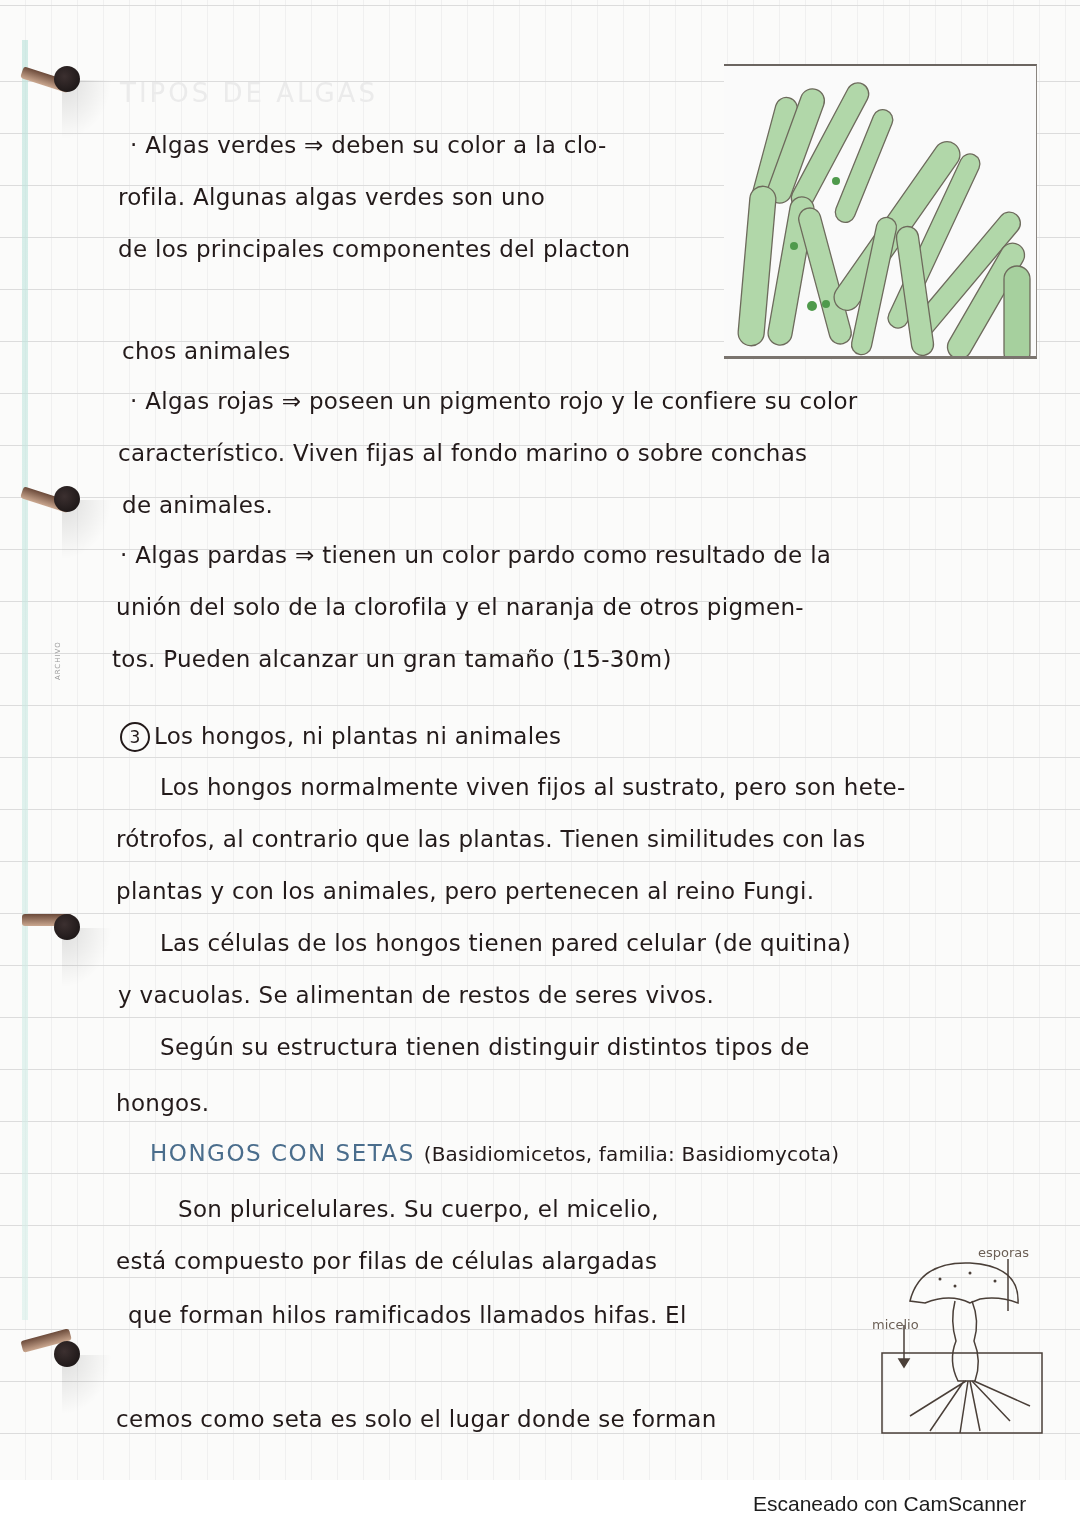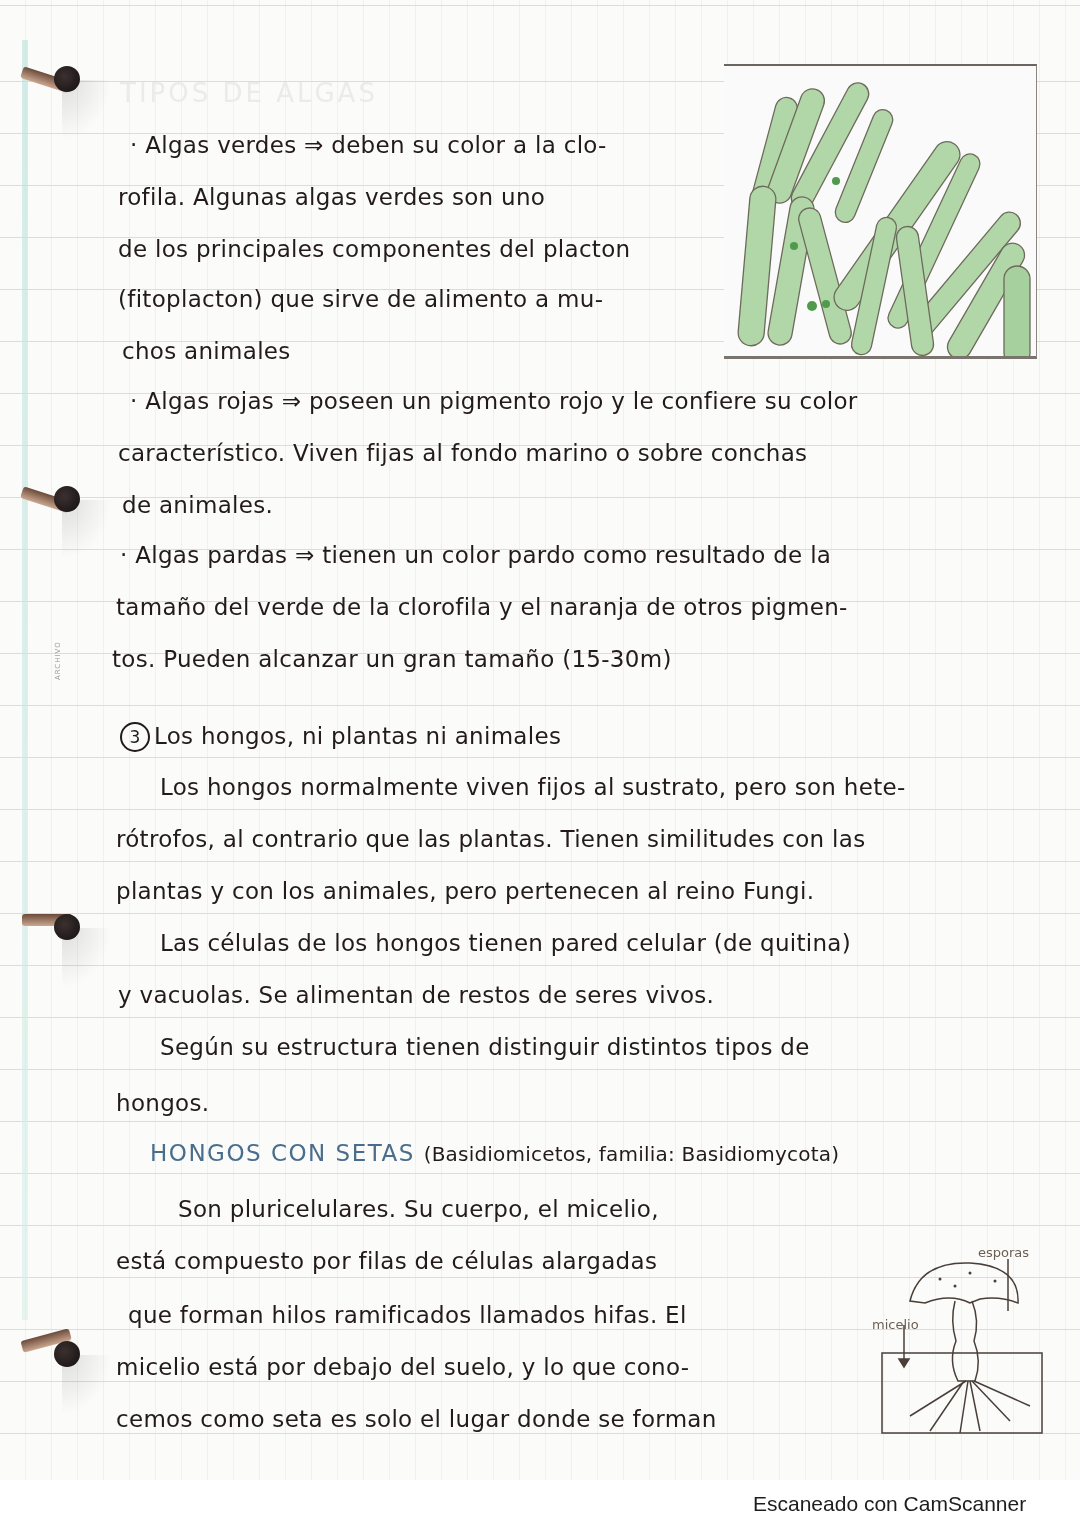--- a/index.html
+++ b/index.html
@@ -98,29 +98,28 @@
       <div class="hole"></div>
     </div>
 
   <div class="side-mark">ARCHIVO</div>
 
   <div class="faded-heading">TIPOS DE ALGAS</div>
 
   <div class="line" style="left:130px;top:132px">· Algas verdes ⇒ deben su color a la clo-</div>
   <div class="line" style="left:118px;top:184px">rofila. Algunas algas verdes son uno</div>
   <div class="line" style="left:118px;top:236px">de los principales componentes del placton</div>
-  <div class="line" style="left:118px;top:286px">(fitoplacton) que sirve de alimento a mu-</div>
   <div class="line" style="left:122px;top:338px">chos animales</div>
 
   <div class="line" style="left:130px;top:388px">· Algas rojas ⇒ poseen un pigmento rojo y le confiere su color</div>
   <div class="line" style="left:118px;top:440px">característico. Viven fijas al fondo marino o sobre conchas</div>
   <div class="line" style="left:122px;top:492px">de animales.</div>
 
   <div class="line" style="left:120px;top:542px">· Algas pardas ⇒ tienen un color pardo como resultado de la</div>
-  <div class="line" style="left:116px;top:594px">tamaño del verde de la clorofila y el naranja de otros pigmen-</div>
+  <div class="line" style="left:116px;top:594px">unión del solo de la clorofila y el naranja de otros pigmen-</div>
   <div class="line" style="left:112px;top:646px">tos. Pueden alcanzar un gran tamaño (15-30m)</div>
 
   <div class="line" style="left:120px;top:722px">
     <span class="circle-num">3</span><span>Los hongos, ni plantas ni animales</span>
   </div>
   <div class="line" style="left:160px;top:774px">Los hongos normalmente viven fijos al sustrato, pero son hete-</div>
   <div class="line" style="left:116px;top:826px">rótrofos, al contrario que las plantas. Tienen similitudes con las</div>
   <div class="line" style="left:116px;top:878px">plantas y con los animales, pero pertenecen al reino Fungi.</div>
   <div class="line" style="left:160px;top:930px">Las células de los hongos tienen pared celular (de quitina)</div>
   <div class="line" style="left:118px;top:982px">y vacuolas. Se alimentan de restos de seres vivos.</div>
@@ -128,21 +127,20 @@
   <div class="line" style="left:116px;top:1090px">hongos.</div>
 
   <div class="line sub-heading" style="left:150px;top:1140px">
     <span>HONGOS CON SETAS</span>
     <span class="paren">(Basidiomicetos, familia: Basidiomycota)</span>
   </div>
 
   <div class="line" style="left:178px;top:1196px">Son pluricelulares. Su cuerpo, el micelio,</div>
   <div class="line" style="left:116px;top:1248px">está compuesto por filas de células alargadas</div>
   <div class="line" style="left:128px;top:1302px">que forman hilos ramificados llamados hifas. El</div>
-  <div class="line" style="left:116px;top:1354px">micelio está por debajo del suelo, y lo que cono-</div>
   <div class="line" style="left:116px;top:1406px">cemos como seta es solo el lugar donde se forman</div>
 
   <div class="algae-figure">
     <svg width="312" height="290" viewBox="0 0 312 290">
       <g fill="#a9d3a0" stroke="#5d5a4a" stroke-width="1.3" opacity="0.9">
         <rect x="40" y="30" width="22" height="110" rx="11" transform="rotate(15 51 85)"></rect>
         <rect x="60" y="20" width="24" height="120" rx="12" transform="rotate(20 72 80)"></rect>
         <rect x="95" y="10" width="22" height="140" rx="11" transform="rotate(28 106 80)"></rect>
         <rect x="130" y="40" width="20" height="120" rx="10" transform="rotate(22 140 100)"></rect>
         <rect x="20" y="120" width="26" height="160" rx="13" transform="rotate(5 33 200)"></rect>

